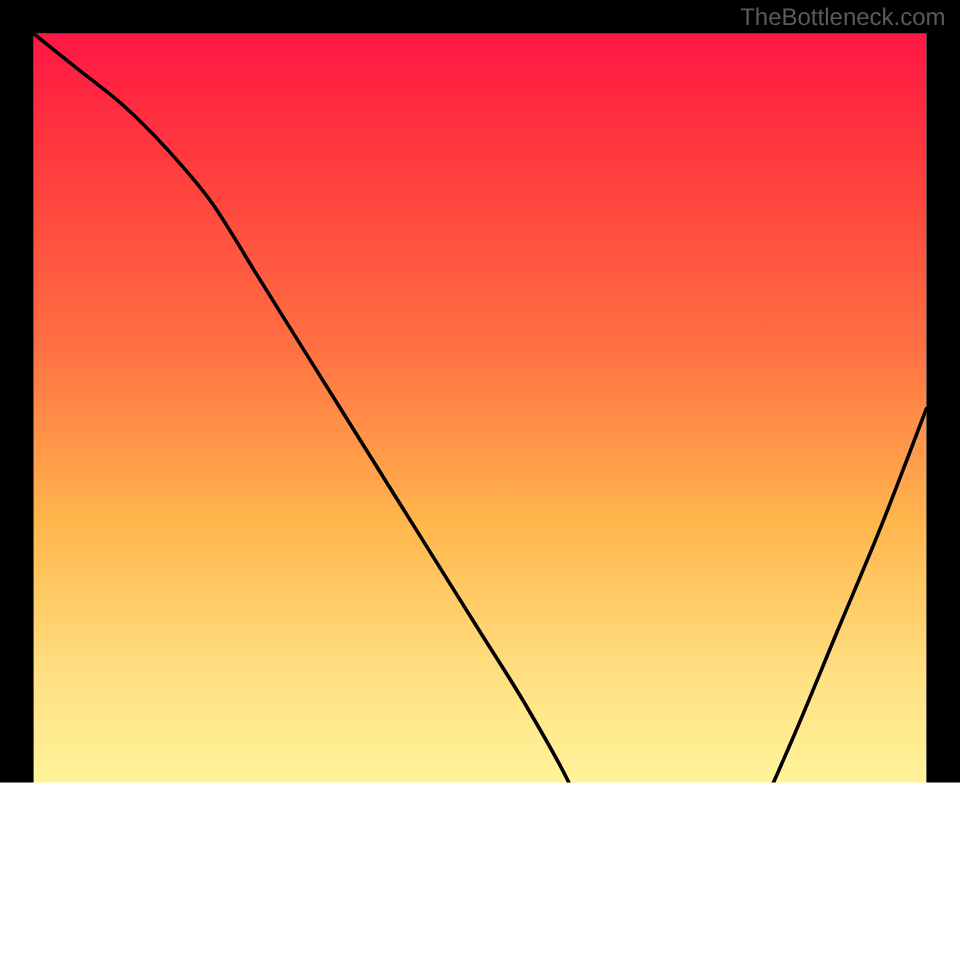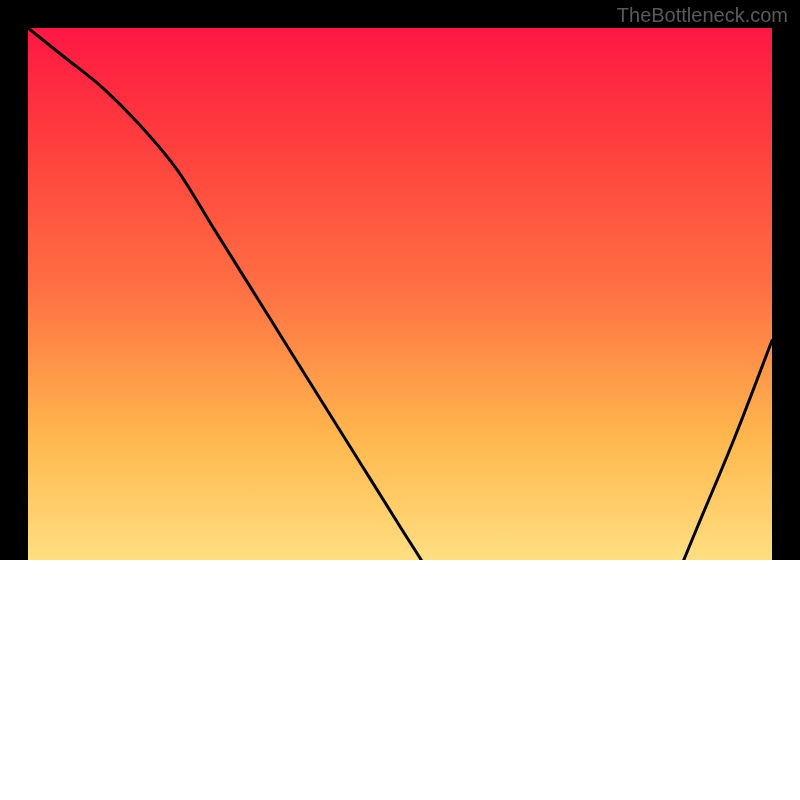--- a/index.html
+++ b/index.html
@@ -3,21 +3,21 @@
 <meta charset="utf-8">
 <style>
   body {
     margin: 0;
     padding: 0;
     background: #ffffff;
     font-family: Arial, sans-serif;
   }
   .container {
     width: 800px;
-    height: 560px;
+    height: 652px;
     position: relative;
   }
   .watermark {
     position: absolute;
     top: 4px;
     right: 12px;
     color: #5a5a5a;
     font-size: 20px;
     font-weight: 500;
     z-index: 10;

